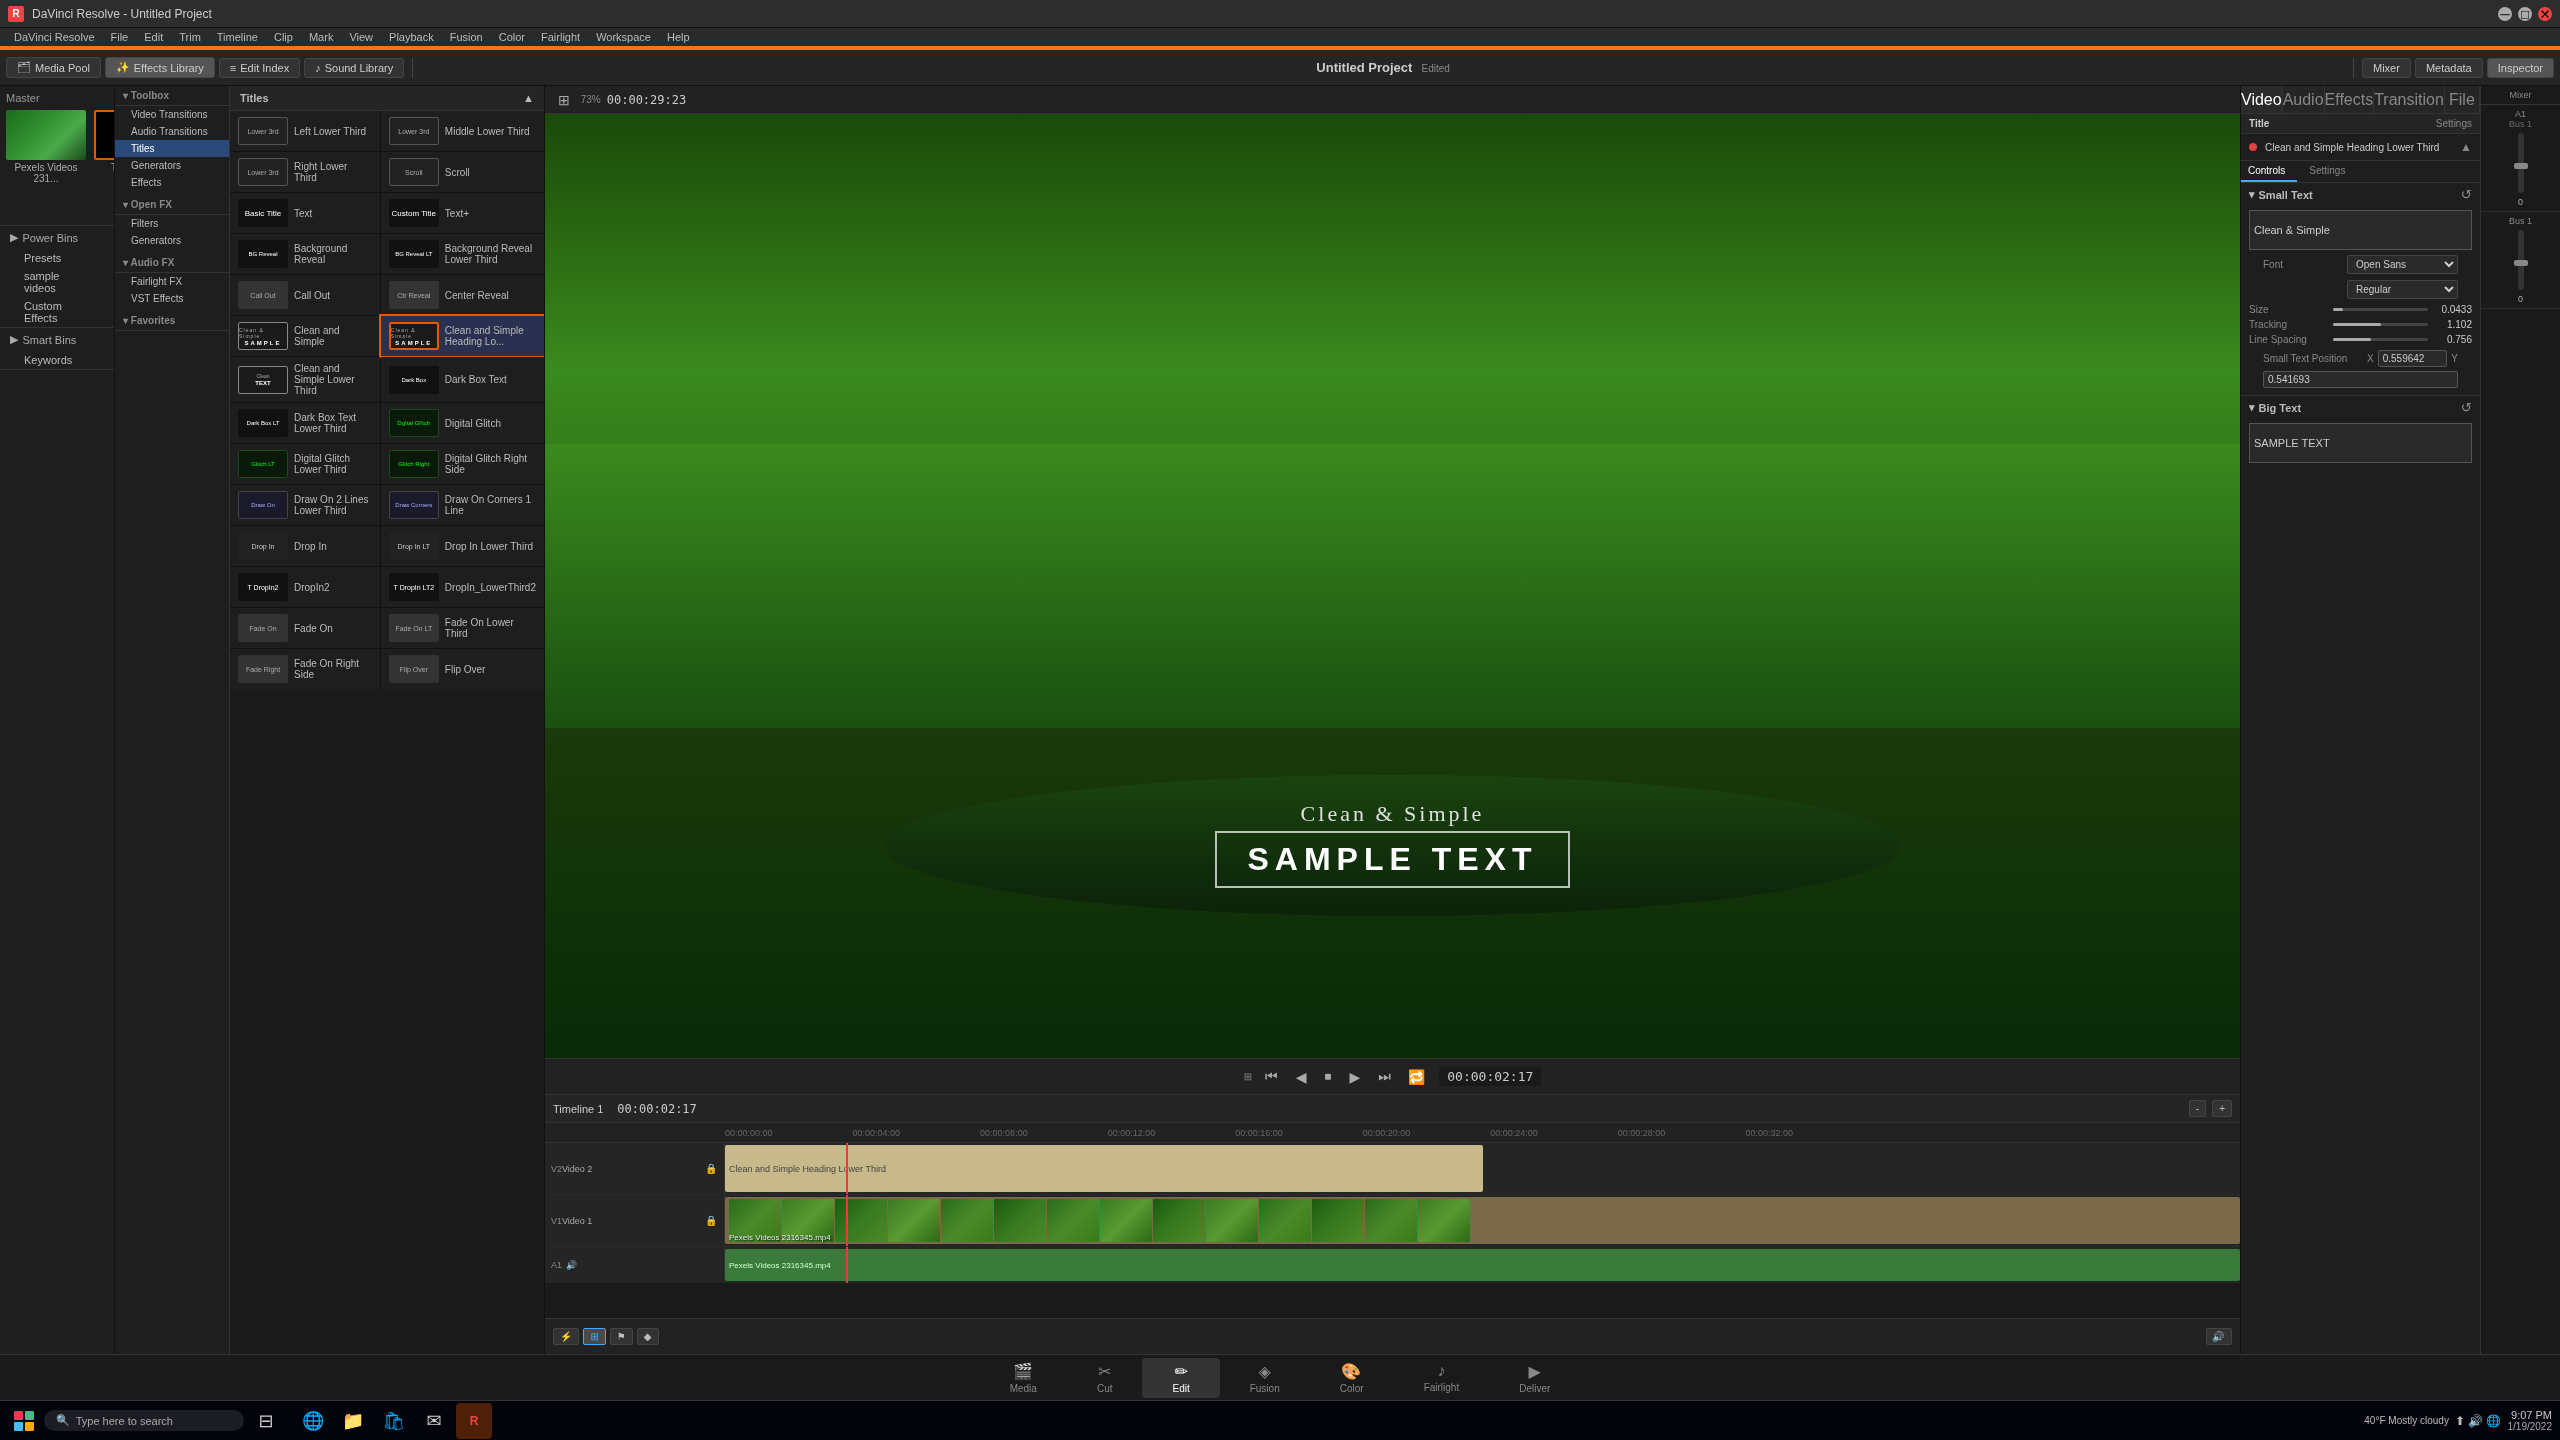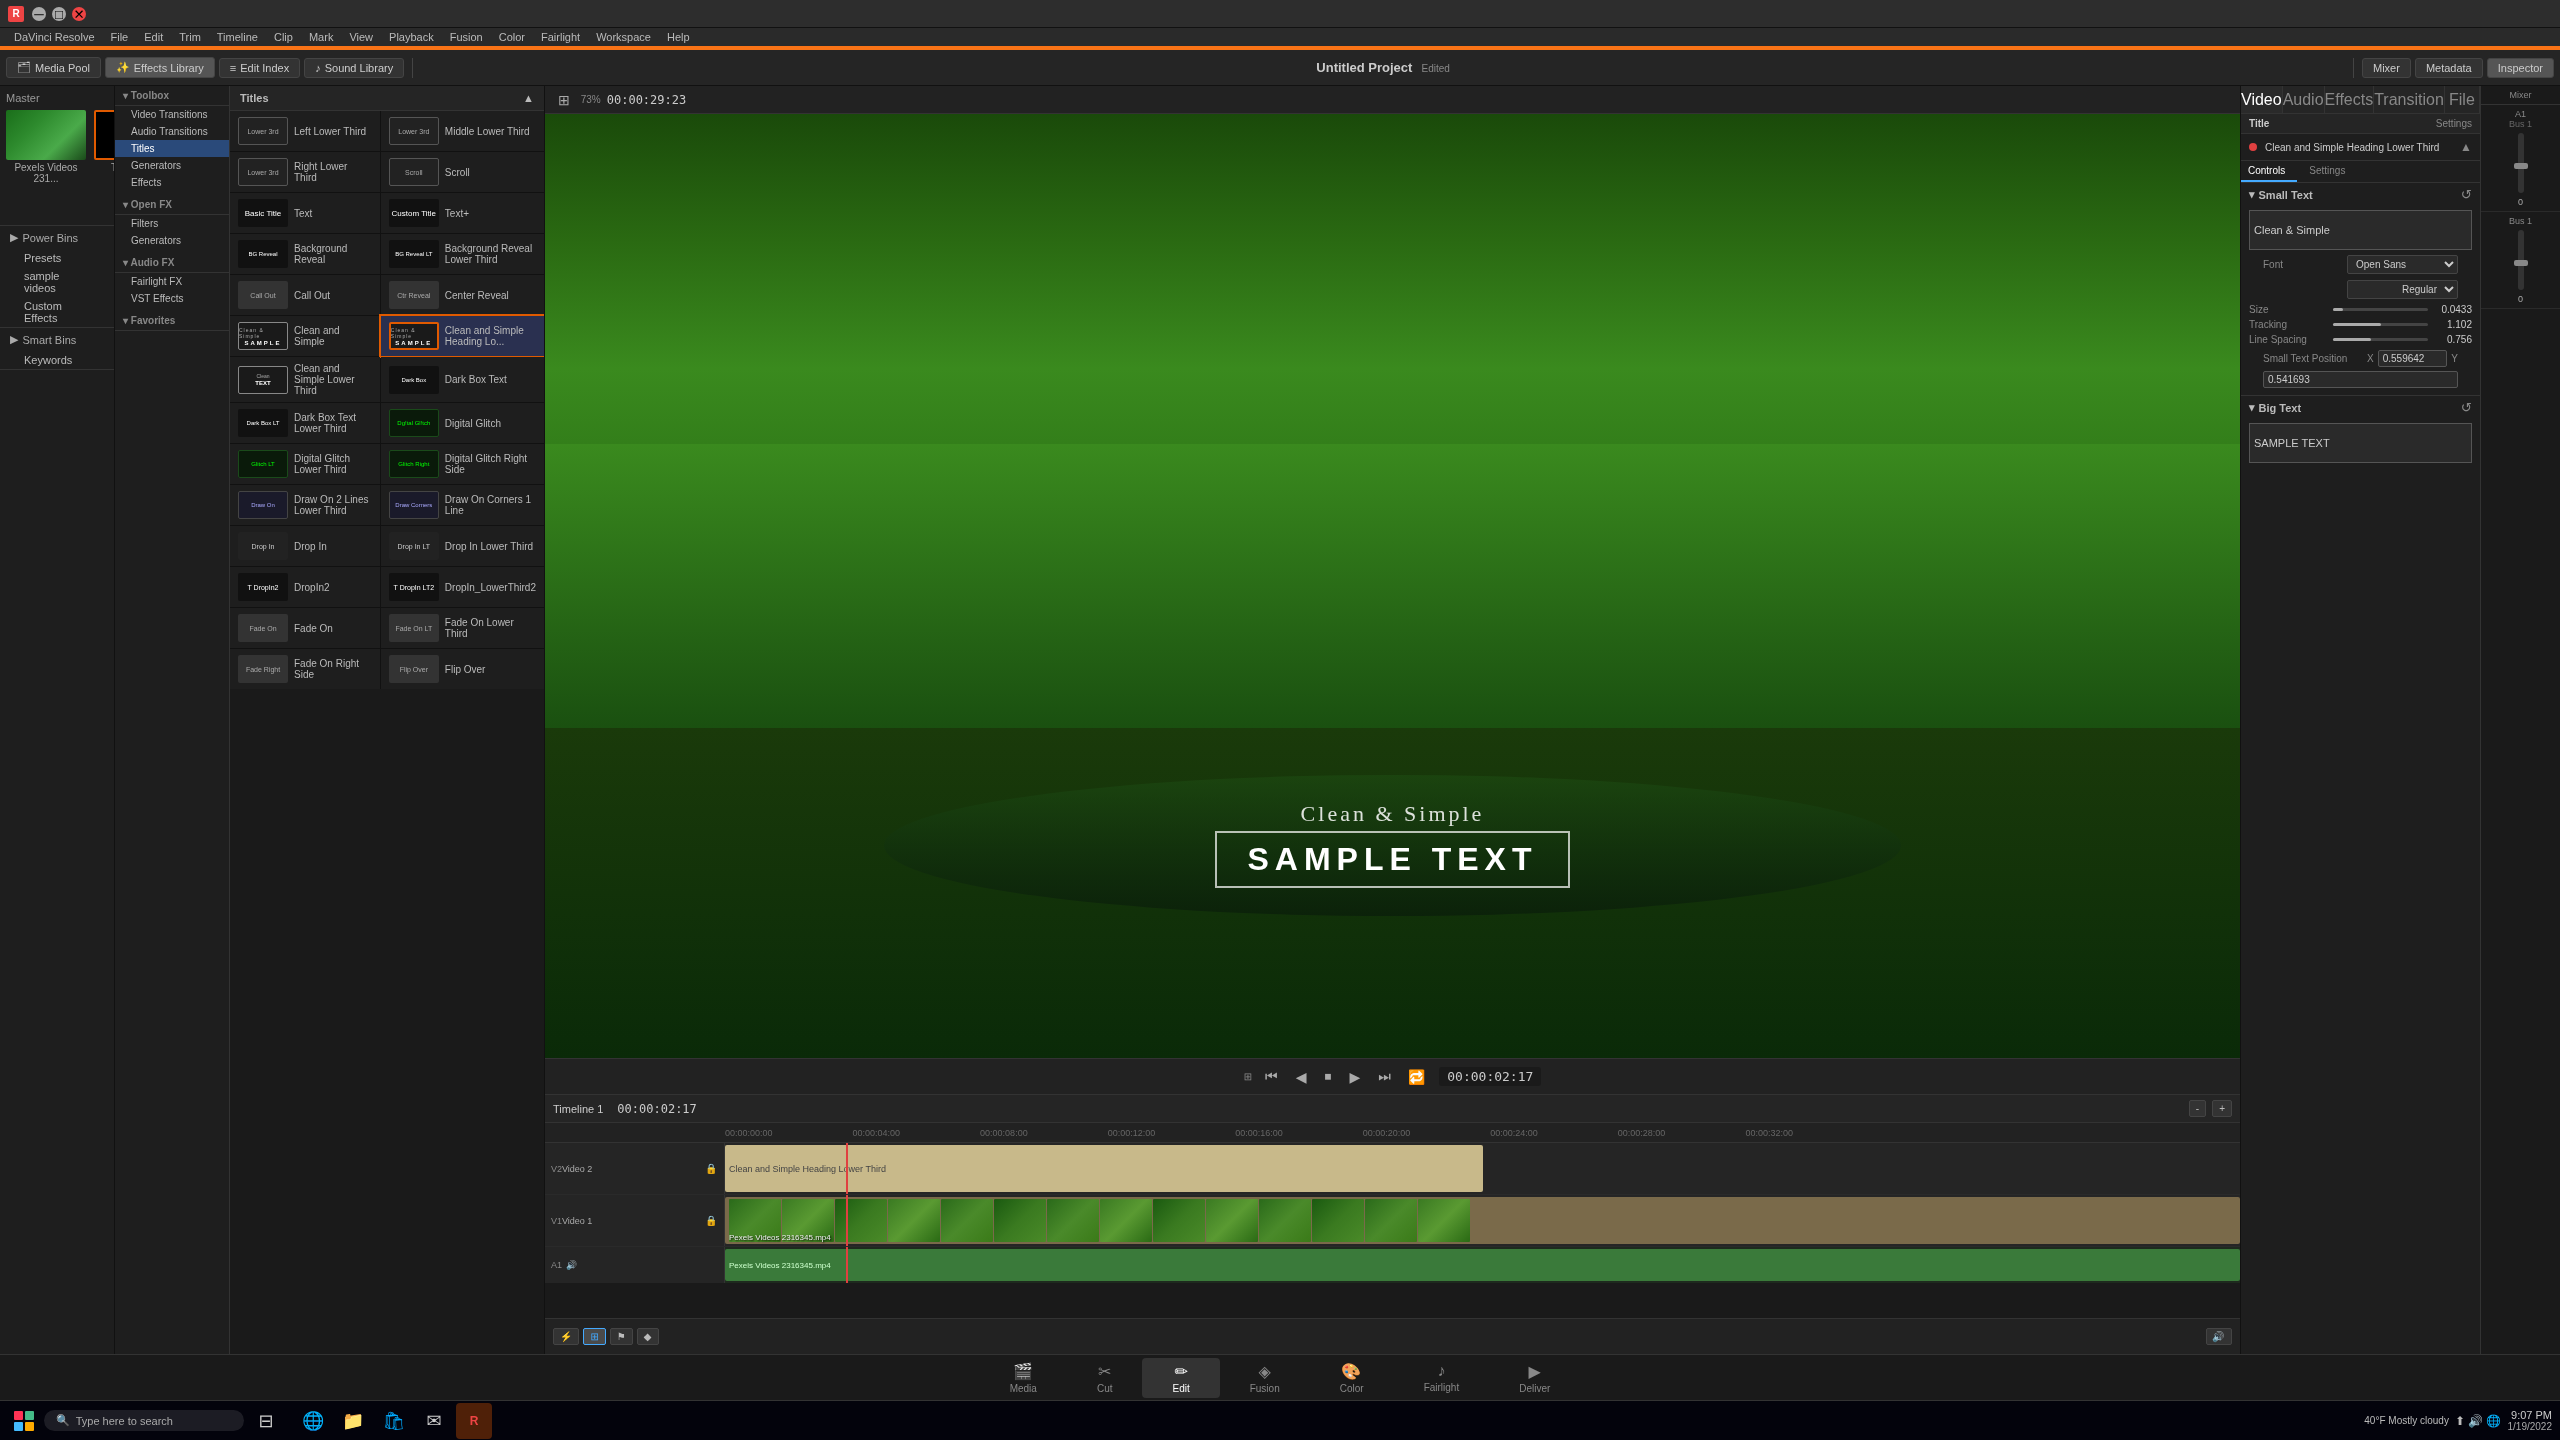--- a/index.html
+++ b/index.html
@@ -651,20 +651,21 @@
       border-radius: 1px;
     }
     .film-frame:nth-child(2n) { background: linear-gradient(135deg, #3a7a22, #5a9a32, #2a6a14); }
     .film-frame:nth-child(3n) { background: linear-gradient(135deg, #1a5a10, #3a7a20, #4a8a28); }
   </style>
 </head>
 <body>
 
 <div id="title-bar">
   <div class="app-icon">R</div>
+  <span class="title-text">DaVinci Resolve - Untitled Project</span>
   <div class="window-controls">
     <button class="win-btn win-min">─</button>
     <button class="win-btn win-max">□</button>
     <button class="win-btn win-close">✕</button>
   </div>
 </div>
 
 <div id="menu-bar">
   <span>DaVinci Resolve</span>
   <span>File</span>
@@ -1092,21 +1093,21 @@
         </div>
 
         <div class="inspector-row">
           <span class="inspector-label">Font</span>
           <select class="inspector-value" style="flex:1; background:#2a2a2a; border:1px solid #444; color:#ccc; padding:2px 4px; font-size:10px; border-radius:2px;">
             <option>Open Sans</option>
           </select>
         </div>
         <div class="inspector-row">
           <span class="inspector-label"></span>
-          <select class="inspector-value" style="flex:1; background:#2a2a2a; border:1px solid #444; color:#ccc; padding:2px 4px; font-size:10px; border-radius:2px;text-align:right;">
+          <select class="inspector-value" style="flex:1; background:#2a2a2a; border:1px solid #444; color:#ccc; padding:2px 4px; font-size:10px; border-radius:2px;">
             <option>Regular</option>
           </select>
         </div>
 
         <div class="inspector-slider-row">
           <span class="inspector-slider-label">Size</span>
           <div class="inspector-slider" style="flex:1;">
             <div class="inspector-slider-fill" style="width:10%;"></div>
           </div>
           <span class="inspector-slider-val">0.0433</span>

